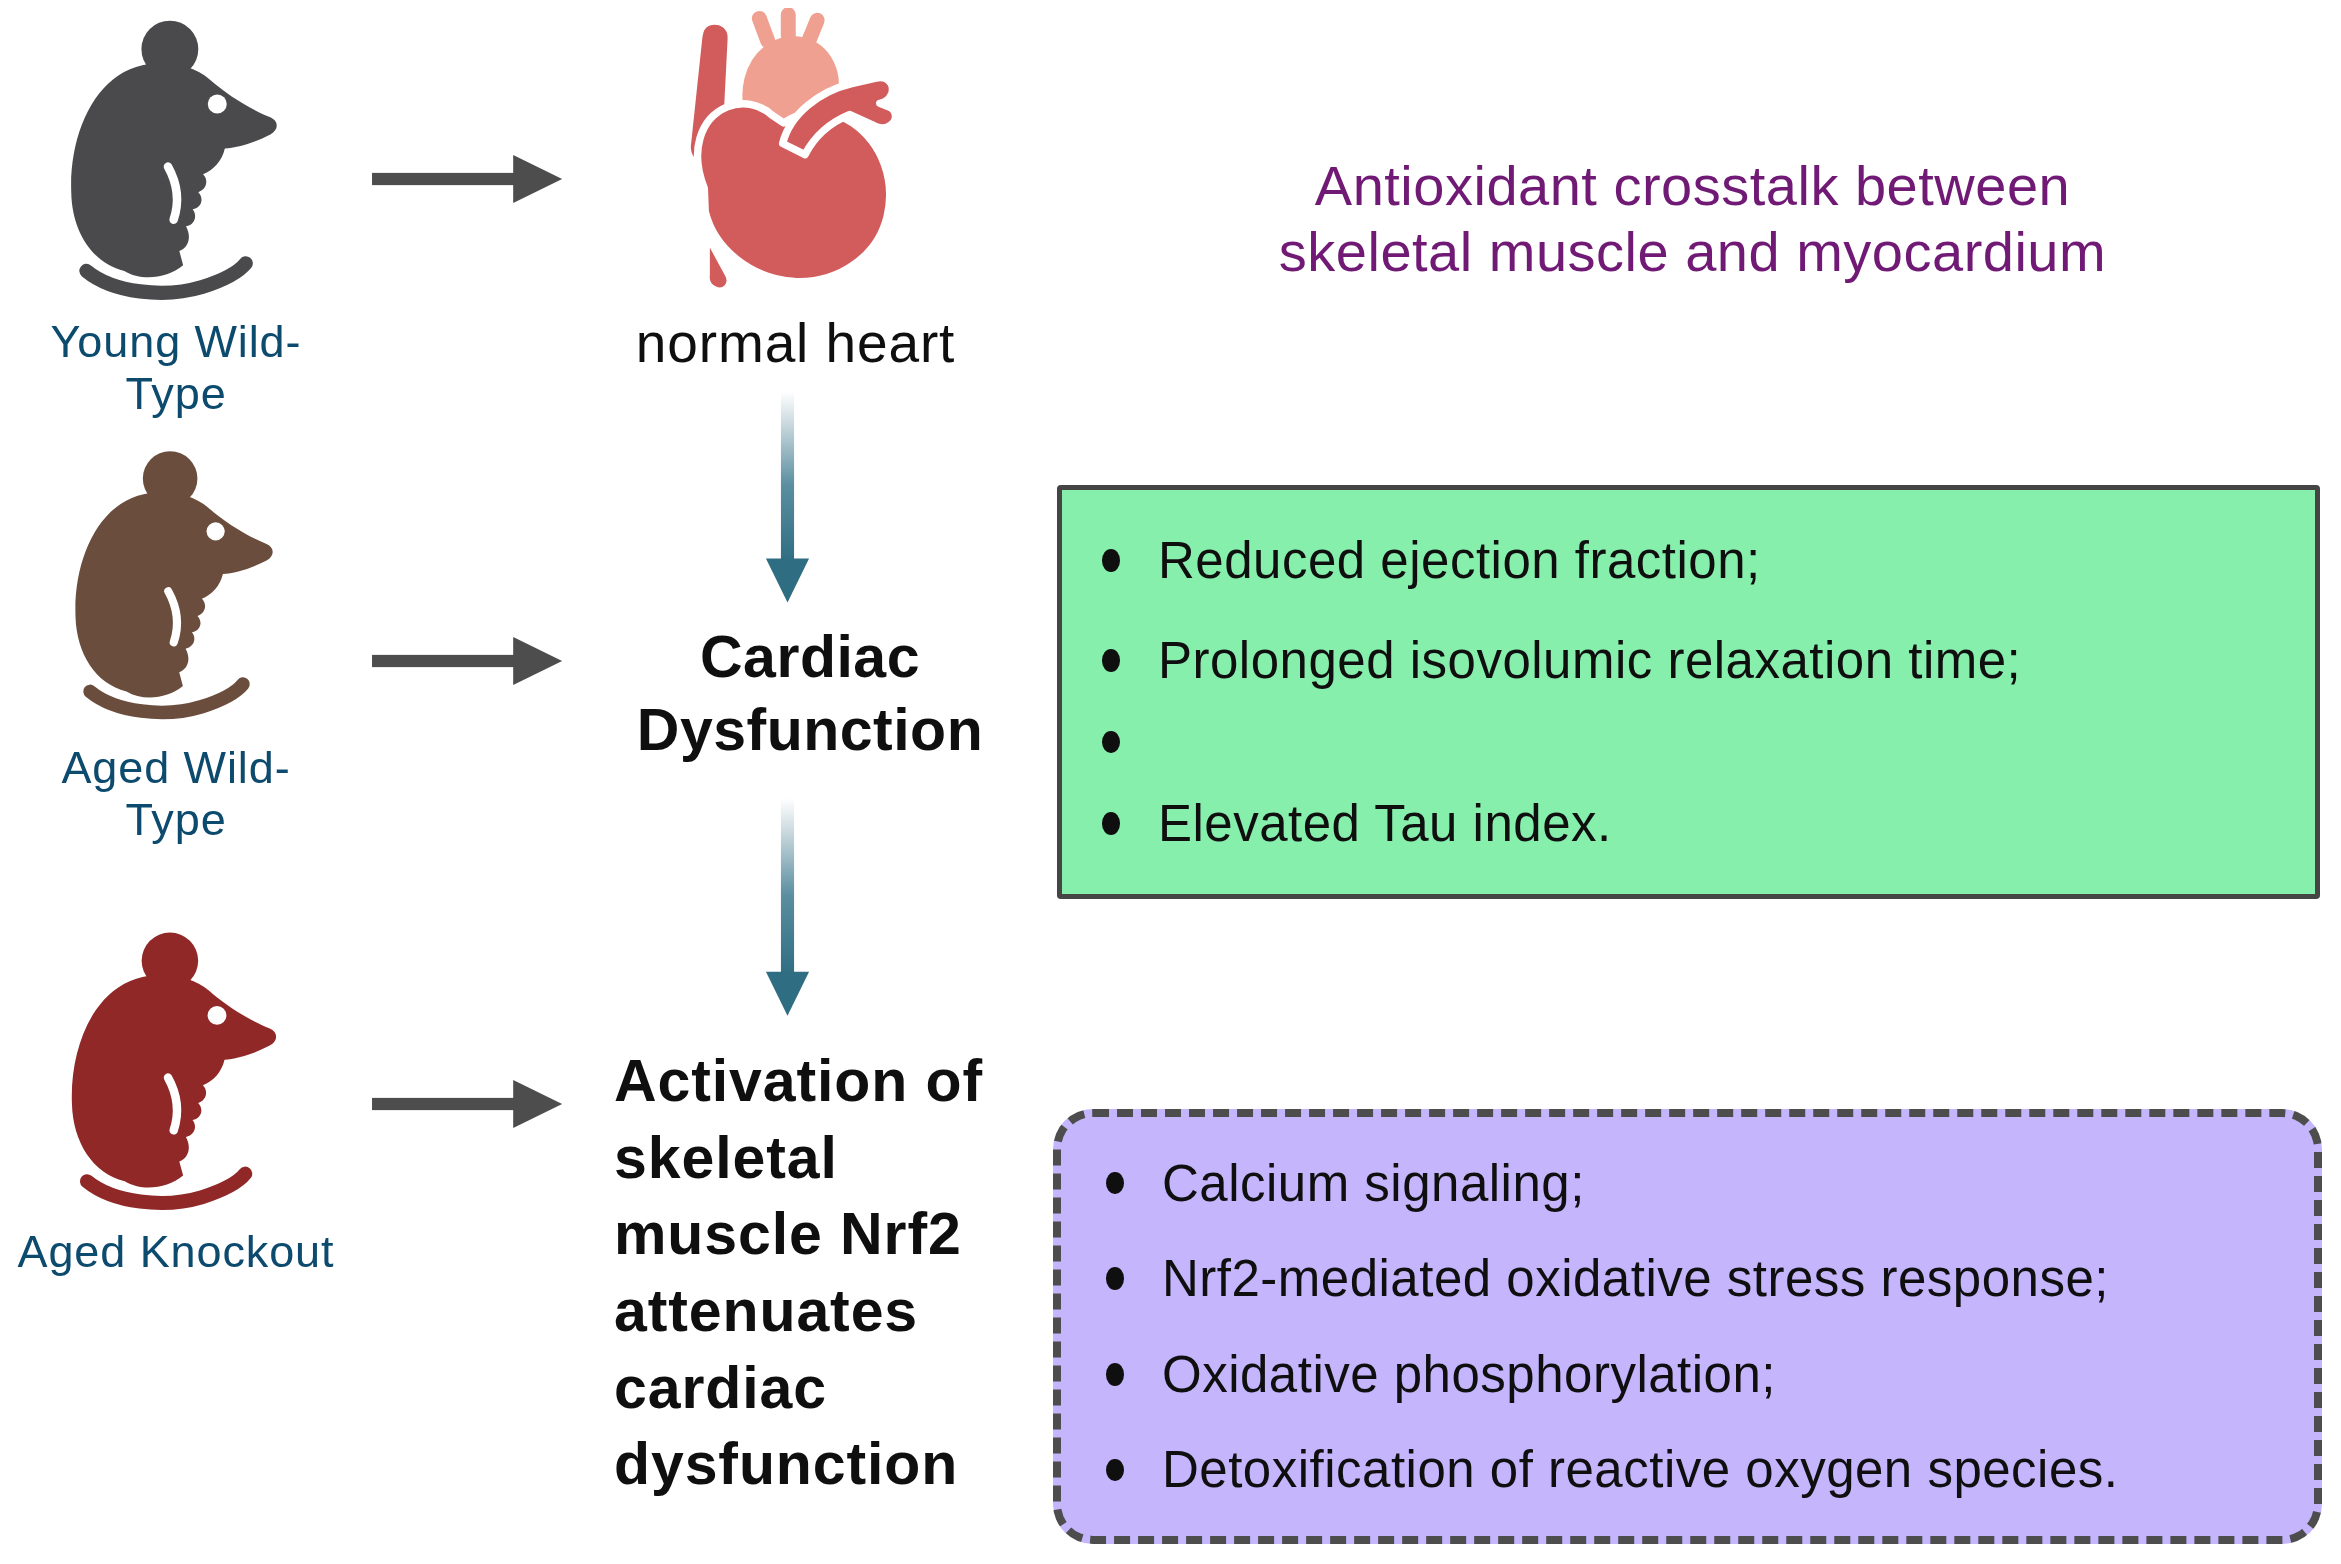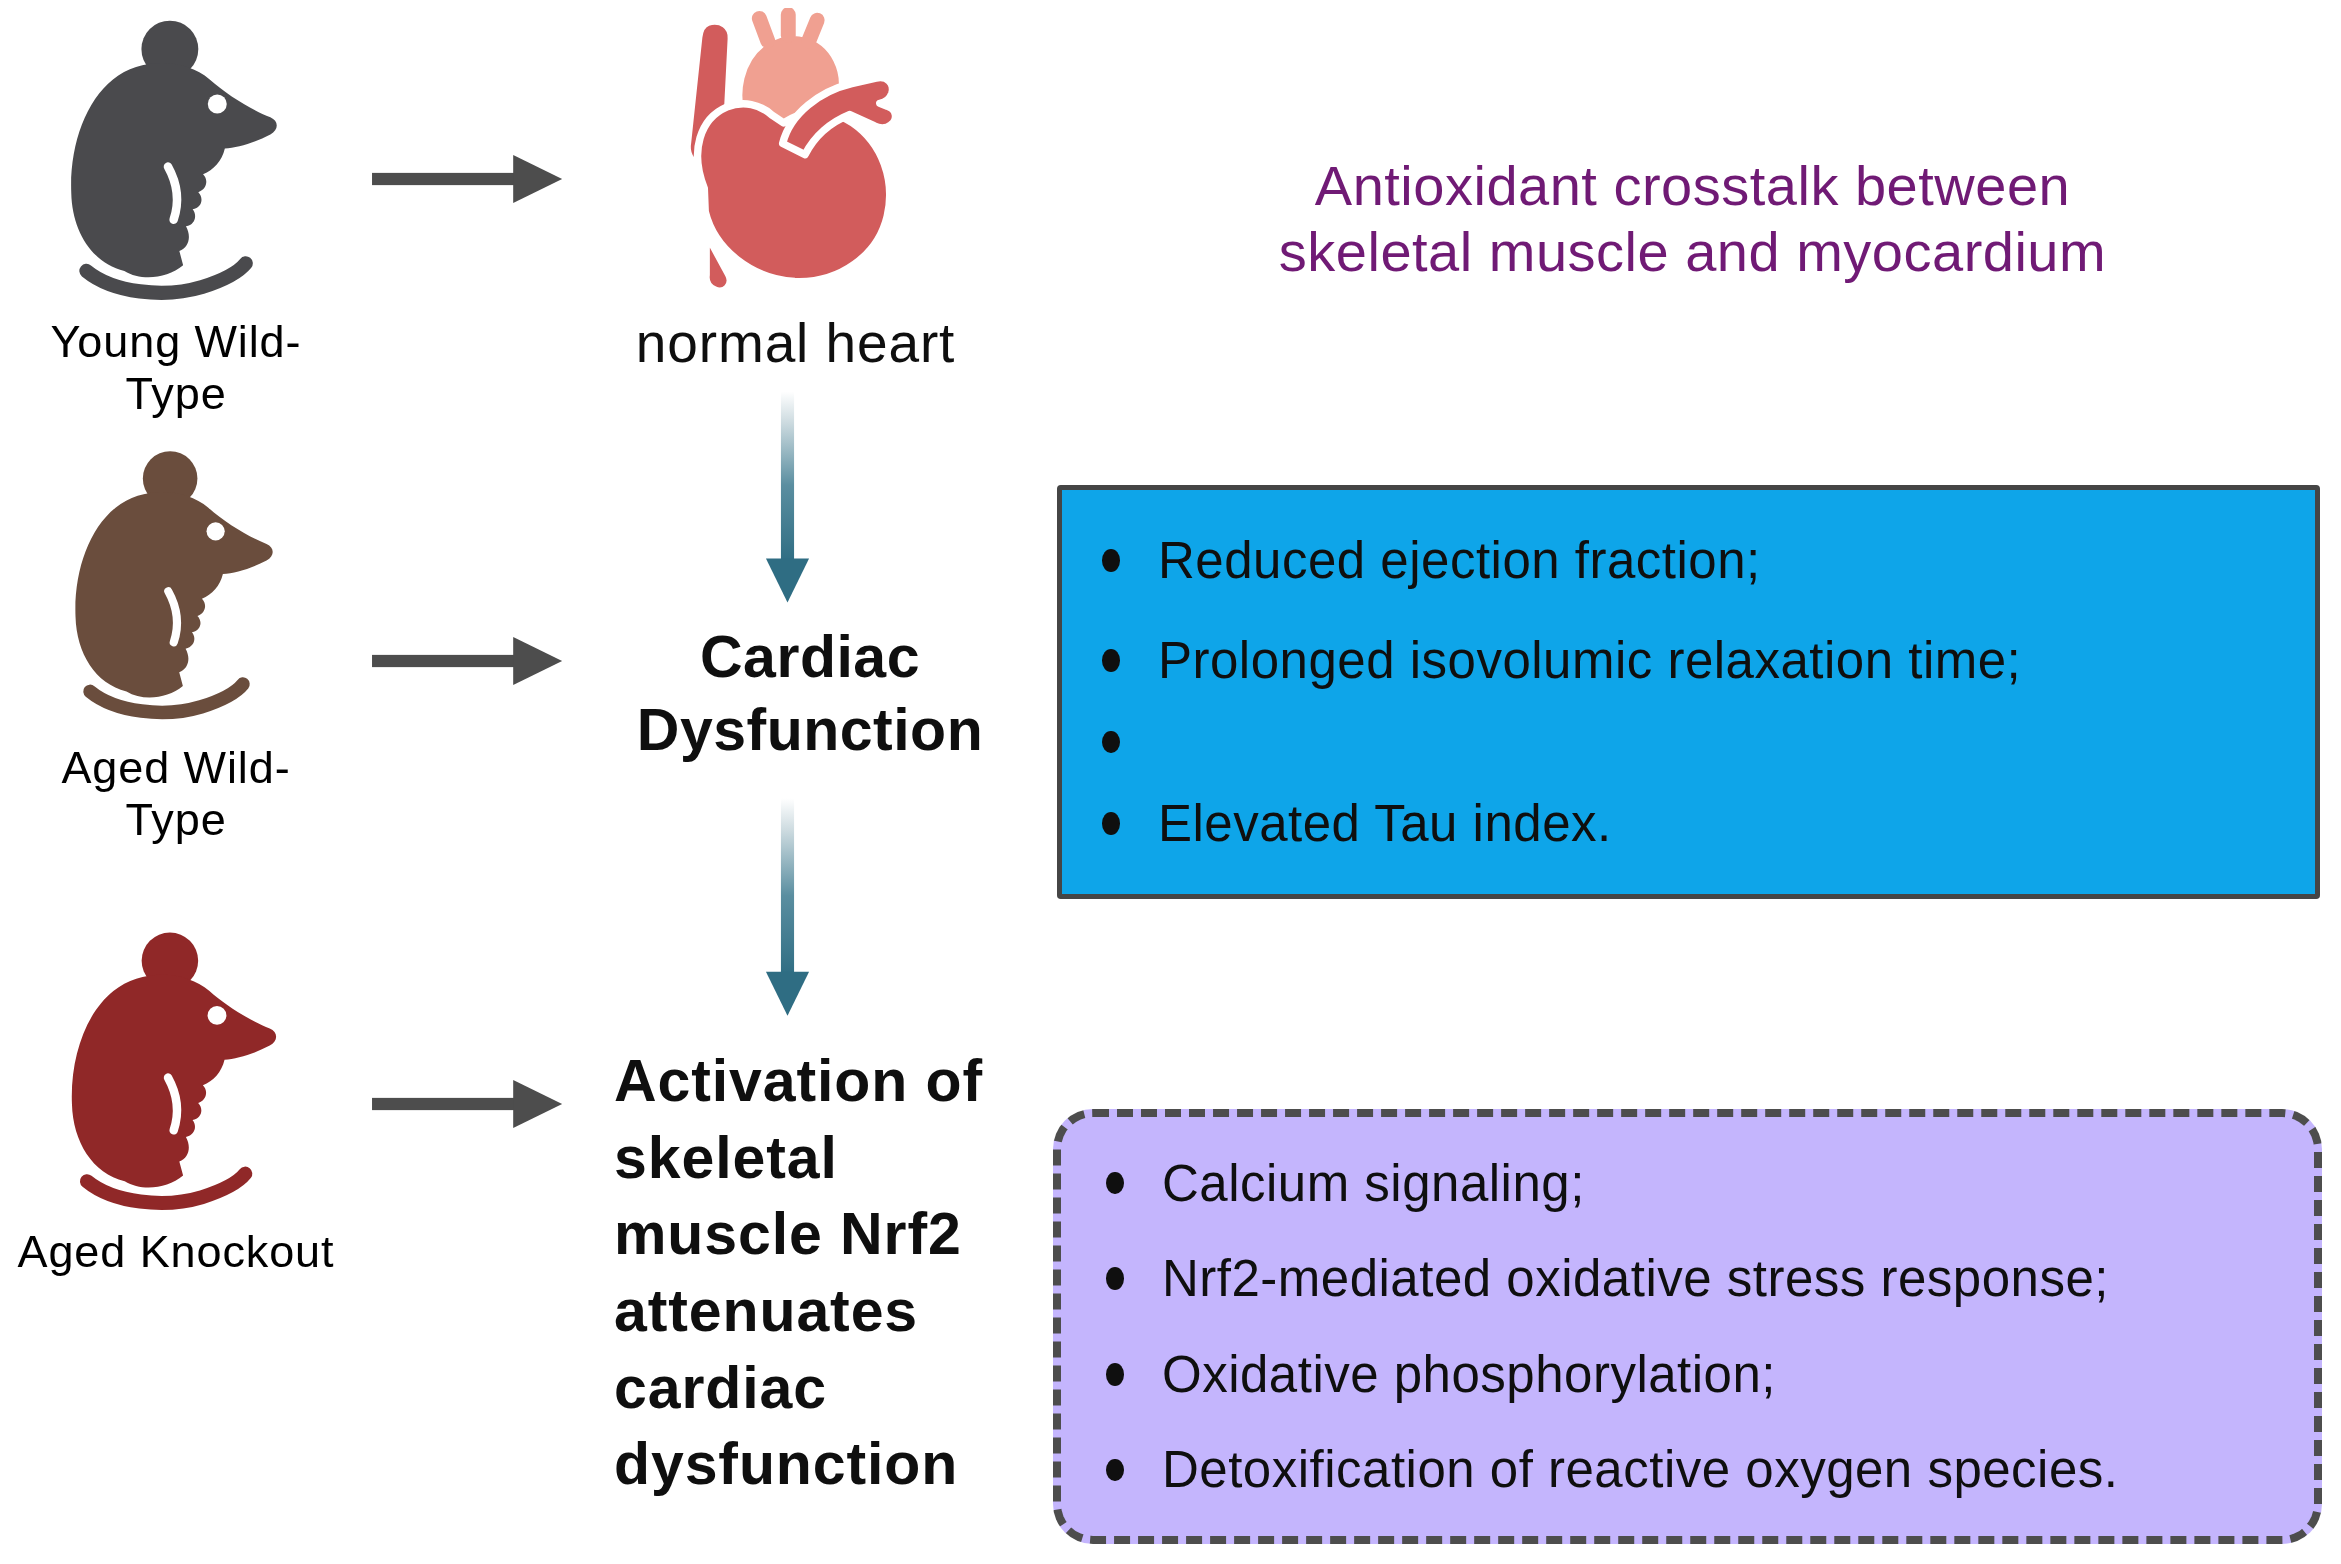--- a/index.html
+++ b/index.html
@@ -9,21 +9,21 @@
     font-family: "Liberation Sans", sans-serif;
     color: #0f0f0f;
     position: relative;
     overflow: hidden;
   }
   .abs { position: absolute; }
 
   .mouse-label {
     font-size: 45px;
     letter-spacing: 0.9px;
-    color: #000000;
+    color: #0c4a6e;
     text-align: center;
   }
   .node-label { color: #0f0f0f; }
 
   #normal-heart-label { font-size: 55px; text-align: center; letter-spacing: 0.9px; }
 
   #title {
     font-size: 56px;
     line-height: 1.17;
     text-align: center;
@@ -63,21 +63,21 @@
     width: 18px; height: 22.6px;
     border-radius: 50%;
     background: #0f0f0f;
     margin-right: 38px;
     flex: 0 0 auto;
   }
 
   #cardiac-findings-box {
     border: 5.6px solid #454545;
     border-radius: 3.8px;
-    background: #0ea5e9;
+    background: #86efac;
     padding-left: 40px;
   }
   #pathways-box {
     border: 8.5px dashed #4d4d4d;
     border-radius: 40px;
     background: #c4b5fd;
     padding-left: 45px;
   }
   svg { display: block; }
 </style>

